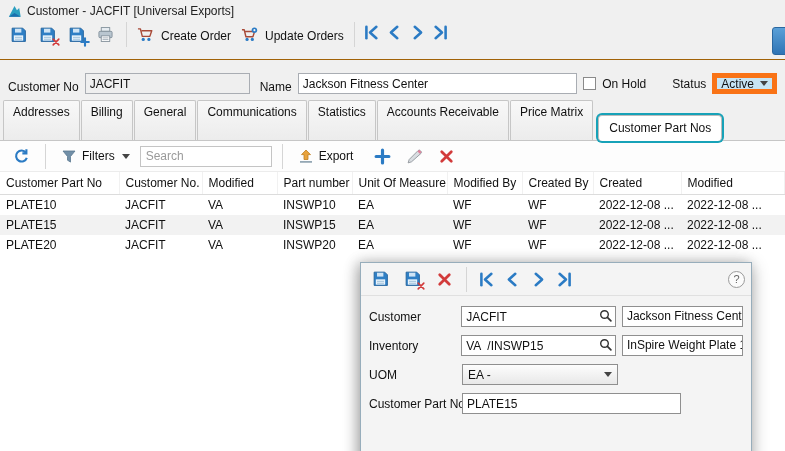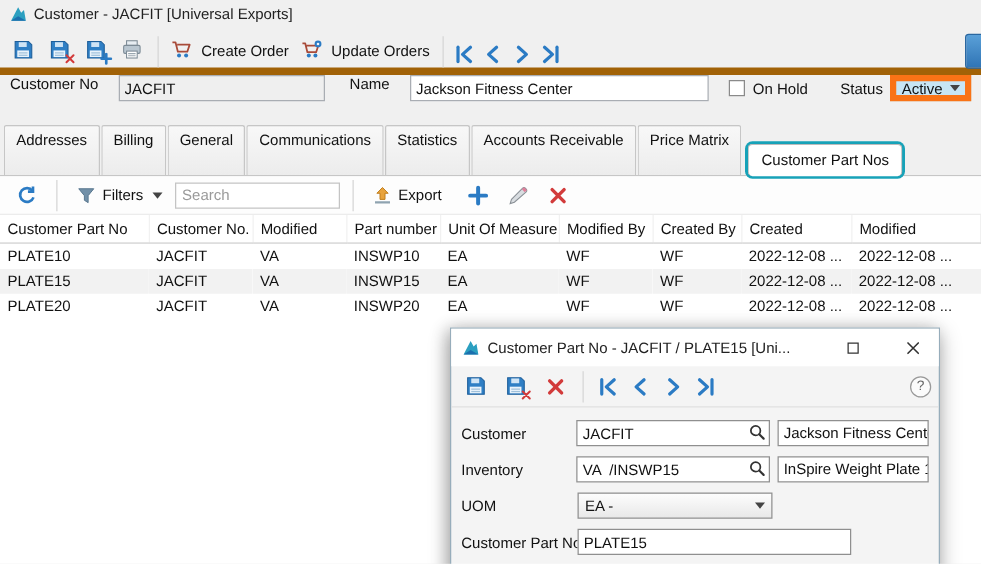--- a/index.html
+++ b/index.html
@@ -5,30 +5,30 @@
   *{box-sizing:border-box;margin:0;padding:0}
   html,body{width:785px;height:451px;overflow:hidden}
   body{position:relative;background:#f0f0f0;font-family:"Liberation Sans",sans-serif;font-size:12px;color:#111}
   .window{position:absolute;inset:0;display:flex;flex-direction:column}
 
   
   .titlebar{height:22px;display:flex;align-items:center;gap:5px;padding:0 7px;flex:0 0 auto}
   .title-text{color:#222}
 
   
-  .toolbar{height:38px;display:flex;align-items:flex-end;padding:0 5px;flex:0 0 auto;border-bottom:6px solid #a16207;position:relative}
+  .toolbar{height:38px;display:flex;align-items:flex-start;padding:0 5px;flex:0 0 auto;border-bottom:1px solid #a16207;position:relative}
   .tb-btn{display:flex;align-items:center;gap:5px;border:0;background:transparent;padding:4px 5px;font:inherit;color:#111;cursor:default}
   .icon-wrap{position:relative;width:19px;height:19px;display:inline-flex}
   .badge{position:absolute;right:-3px;bottom:-2px;width:10px;height:10px}
   .vsep{width:1px;height:25px;background:#d5d5d5;margin:0 5px}
   .nav-btn{border:0;background:transparent;padding:2px 3px;display:inline-flex}
   .cut-btn{position:absolute;left:772px;top:5px;width:24px;height:28px;background:linear-gradient(#5aa0d8,#2f74b5);border:1px solid #2a67a0;border-radius:3px}
 
   
-  .form-row{height:34px;display:flex;align-items:flex-start;padding:0 8px;gap:16px;flex:0 0 auto}
+  .form-row{height:34px;display:flex;align-items:flex-end;padding:0 8px;gap:6px;flex:0 0 auto}
   .lbl{white-space:nowrap}
   .inp{height:21px;border:1px solid #a9adb3;background:#fff;padding:0 4px;font:inherit;color:#111}
   .inp.readonly{background:#efefef}
   .w-custno{width:188px}
   .w-name{width:328px}
   .right-group{margin-left:auto;display:flex;align-items:center;gap:6px}
   .checkbox{width:13px;height:13px;border:1px solid #8a8a8a;background:#fff}
   .combo{height:21px;display:flex;align-items:center;gap:6px;padding:0 4px;border:5px solid #f97316;background:#c7e5f4;min-width:50px}
   .caret{width:0;height:0;border-left:4px solid transparent;border-right:4px solid transparent;border-top:5px solid #444;margin-left:auto}
 
@@ -339,36 +339,20 @@
           <td>WF</td>
           <td>2022-12-08 ...</td>
           <td>2022-12-08 ...</td>
         </tr>
       </tbody>
     </table>
   </div>
 </div>
 
 <div class="dialog">
-  <div class="dlg-titlebar">
-    <span class="icon-wrap" style="width:15px;height:15px">
-      <svg viewBox="0 0 16 16" width="15" height="15">
-          <use href="#logo"></use>
-        </svg>
-    </span>
-    <span class="dlg-title">Customer Part No - JACFIT / PLATE15 [Uni...</span>
-    <button class="dlg-btn">
-        <span class="max-glyph"></span>
-      </button>
-    <button class="dlg-btn">
-      <svg width="11" height="11" viewBox="0 0 12 12">
-          <path d="M1.5 1.5l9 9M10.5 1.5l-9 9" stroke="#333" stroke-width="1.4" stroke-linecap="round"></path>
-        </svg>
-    </button>
-  </div>
 
   <div class="dlg-toolbar">
     <button class="tb-btn">
       <span class="icon-wrap">
           <svg class="i16" viewBox="0 0 16 16">
             <use href="#floppy"></use>
           </svg>
         </span>
     </button>
     <button class="tb-btn">

